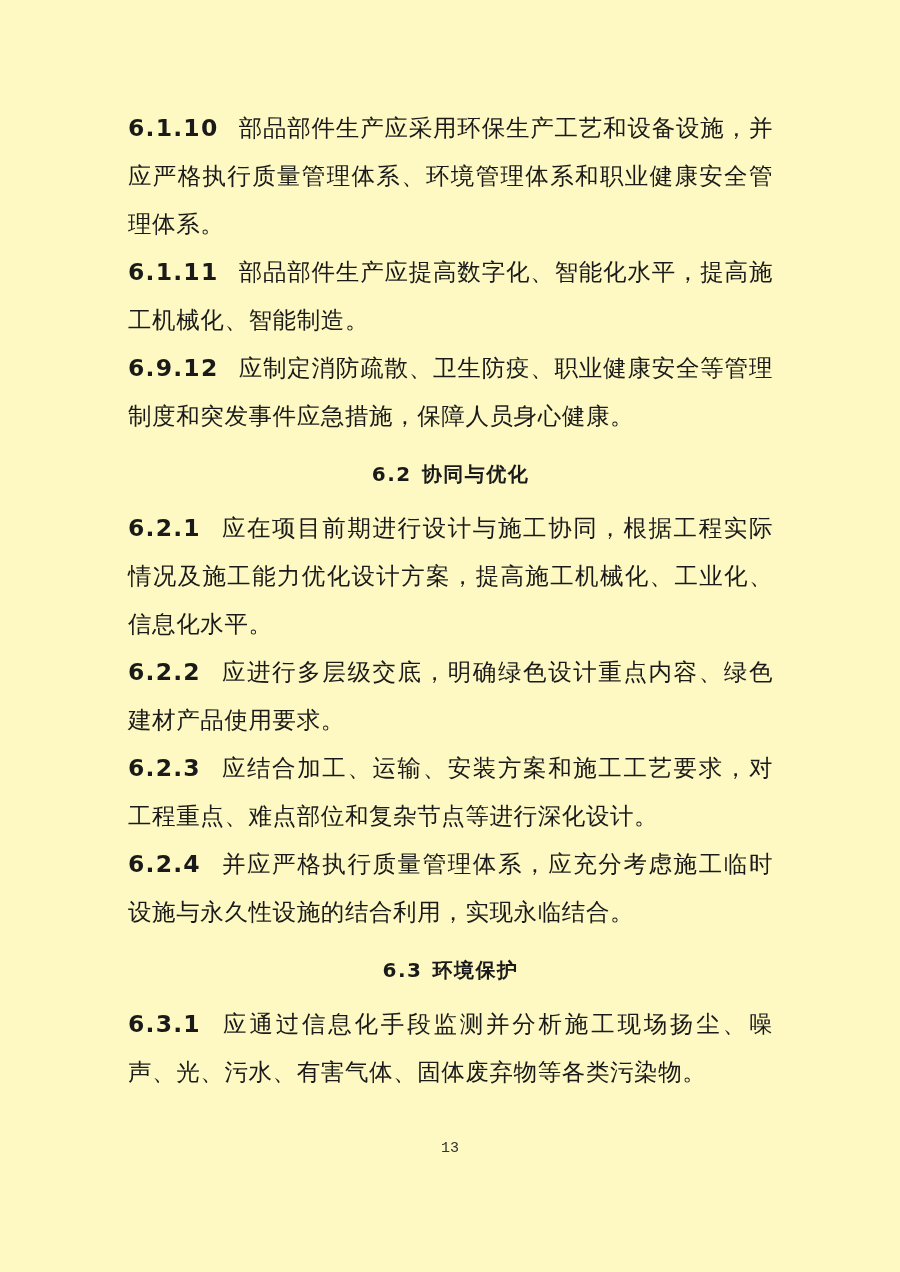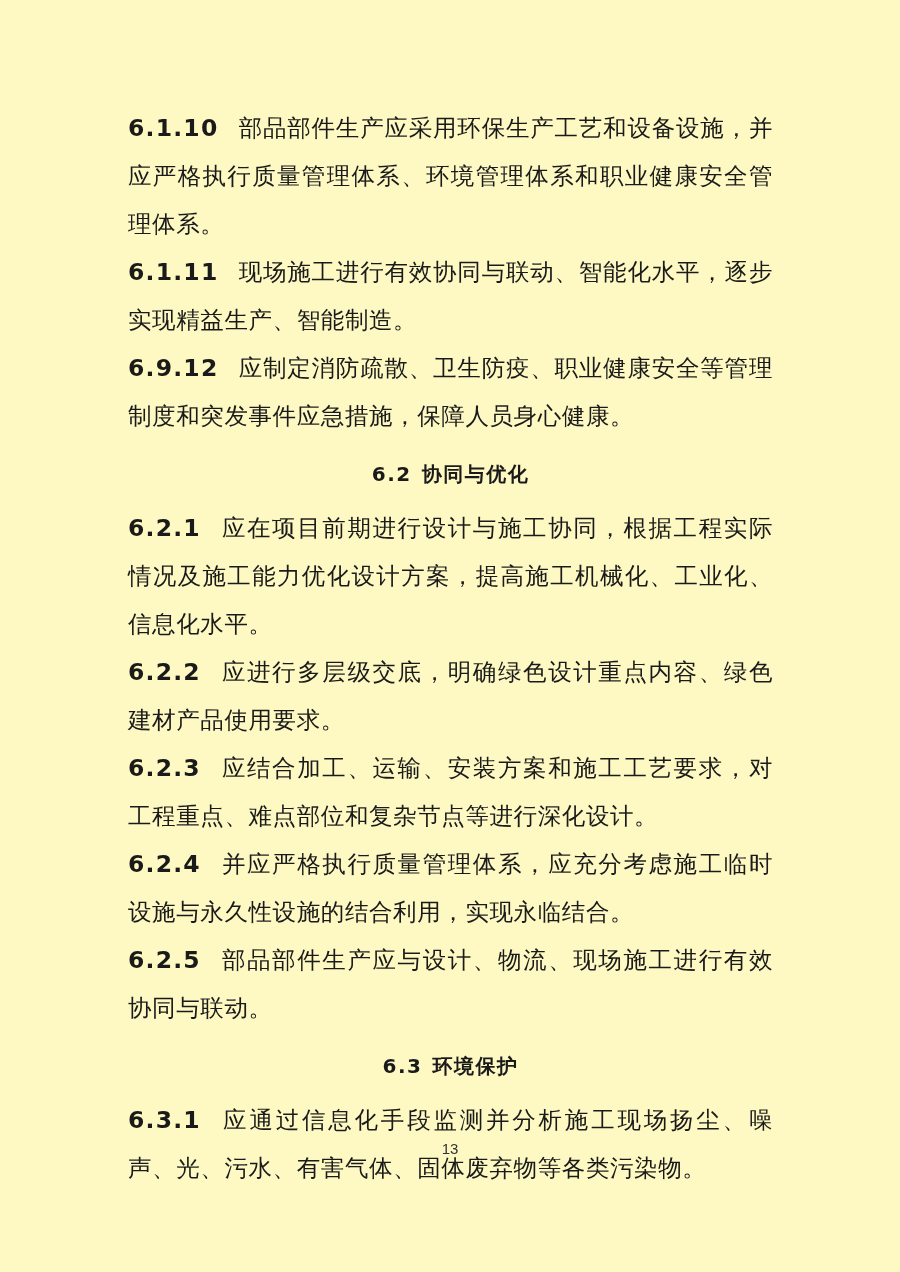--- a/index.html
+++ b/index.html
@@ -52,35 +52,35 @@
     margin-left: 10px;
   }
   .pagenum {
     position: absolute;
     left: 0;
     right: 0;
     top: 1140px;
     text-align: center;
     font-size: 15px;
     color: #333;
-    font-family: Liberation Sans, sans-serif;
+    font-family: Liberation Mono, monospace;
   }
 </style>
 </head>
 <body>
 
 <div class="page">
   <div class="content">
 
     <p class="para">
       <span class="num">6.1.10</span><span class="gap"></span><span>部品部件生产应采用环保生产工艺和设备设施，并应严格执行质量管理体系、环境管理体系和职业健康安全管理体系。</span>
     </p>
 
     <p class="para">
-      <span class="num">6.1.11</span><span class="gap"></span><span>现场施工进行有效协同与联动、智能化水平，逐步实现精益生产、智能制造。</span>
+      <span class="num">6.1.11</span><span class="gap"></span><span>部品部件生产应提高数字化、智能化水平，提高施工机械化、智能制造。</span>
     </p>
 
     <p class="para">
       <span class="num">6.9.12</span><span class="gap"></span><span>应制定消防疏散、卫生防疫、职业健康安全等管理制度和突发事件应急措施，保障人员身心健康。</span>
     </p>
 
     <div class="heading">
       <span>6.2</span><span class="htitle">协同与优化</span>
     </div>
 
@@ -93,23 +93,20 @@
     </p>
 
     <p class="para">
       <span class="num">6.2.3</span><span class="gap"></span><span>应结合加工、运输、安装方案和施工工艺要求，对工程重点、难点部位和复杂节点等进行深化设计。</span>
     </p>
 
     <p class="para">
       <span class="num">6.2.4</span><span class="gap"></span><span>并应严格执行质量管理体系，应充分考虑施工临时设施与永久性设施的结合利用，实现永临结合。</span>
     </p>
 
-    <p class="para">
-      <span class="num">6.2.5</span><span class="gap"></span><span>部品部件生产应与设计、物流、现场施工进行有效协同与联动。</span>
-    </p>
 
     <div class="heading">
       <span>6.3</span><span class="htitle">环境保护</span>
     </div>
 
     <p class="para">
       <span class="num">6.3.1</span><span class="gap"></span><span>应通过信息化手段监测并分析施工现场扬尘、噪声、光、污水、有害气体、固体废弃物等各类污染物。</span>
     </p>
 
   </div>

